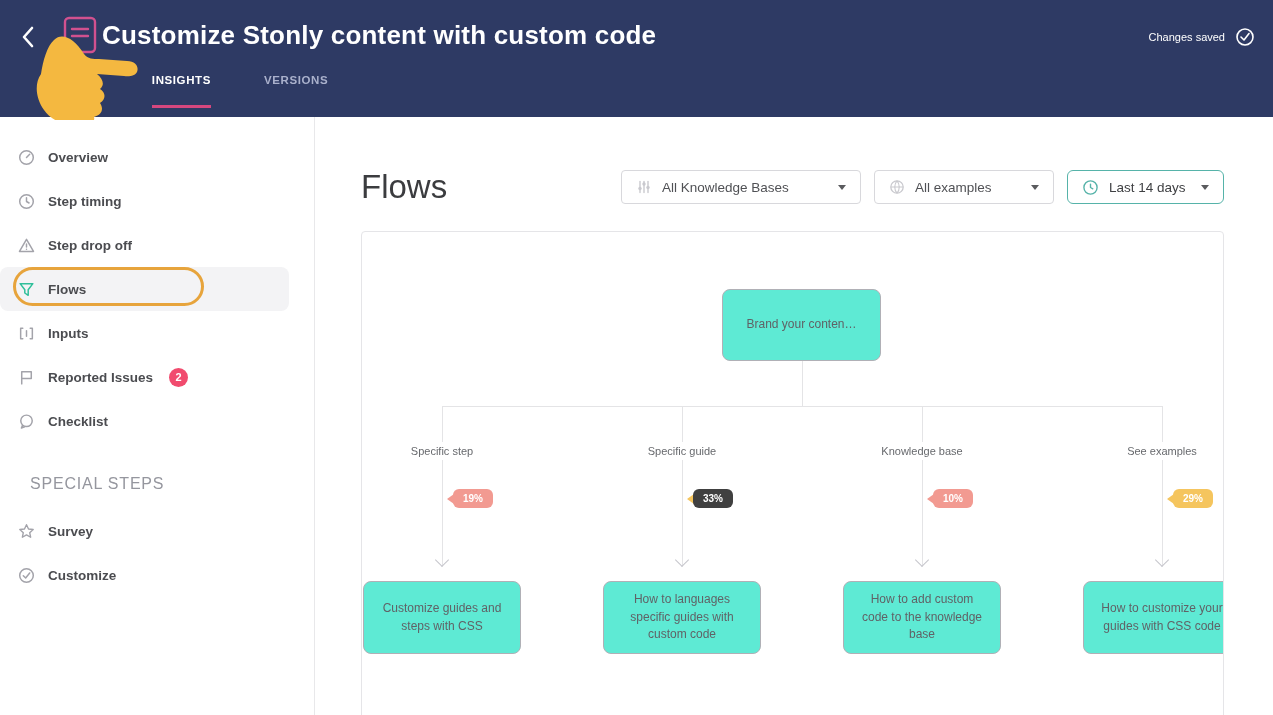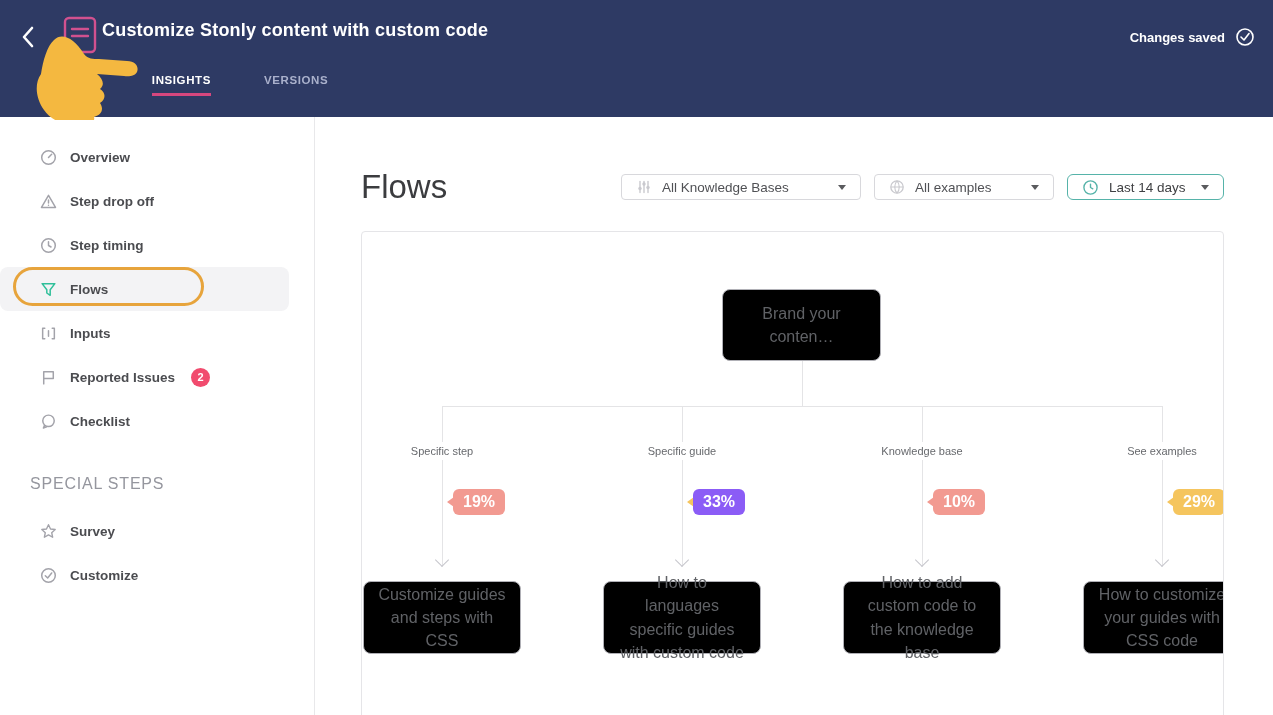--- a/index.html
+++ b/index.html
@@ -4,78 +4,78 @@
 <style>
   * { box-sizing: border-box; margin: 0; padding: 0; }
   html,body { width:1273px; height:715px; overflow:hidden; background:#fff;
     font-family:"Liberation Sans", sans-serif; }
 
   
   .header { position:relative; width:100%; height:117px; background:#2e3a64; }
   .back-btn { position:absolute; left:21px; top:25px; cursor:pointer; }
   .doc-icon { position:absolute; left:63px; top:16px; }
   .page-title { position:absolute; left:102px; top:20px; color:#fff;
-    font-size:18px; font-weight:600; letter-spacing:.2px; white-space:nowrap; }
+    font-size:26px; font-weight:600; letter-spacing:.2px; white-space:nowrap; }
   .tabs { position:absolute; left:0; top:74px; display:flex; gap:53px; padding-left:52px; }
   .tab { color:#aab1cc; font-size:11.5px; font-weight:700; letter-spacing:.6px;
-    padding-bottom:7px; cursor:pointer; }
+    padding-bottom:19px; cursor:pointer; }
   .tab.active { color:#fff; border-bottom:3px solid #d6477e; }
   .save-status { position:absolute; right:18px; top:27px; display:flex;
     align-items:center; gap:10px; }
-  .save-status span { color:#fff; font-size:13px; font-weight:700;text-align:right; }
+  .save-status span { color:#fff; font-size:11px; font-weight:400;text-align:right; }
   .hand { position:absolute; left:34px; top:32px; z-index:6; pointer-events:none; }
 
   
   .sidebar { position:absolute; left:0; top:117px; bottom:0; width:315px;
     background:#fff; border-right:1px solid #e8e8ea; padding-top:18px; }
   .side-item { position:relative; z-index:1; height:44px; display:flex;
-    align-items:center; gap:13px; padding-left:40px; font-size:13.5px;
+    align-items:center; gap:13px; padding-left:18px; font-size:13.5px;
     font-weight:600; color:#4b4c50; cursor:pointer;text-align:center; }
   .side-item.active { background:#f3f3f5; border-radius:8px; margin-right:25px; }
   .count-badge { width:19px; height:19px; border-radius:50%; background:#f14b6e;
     color:#fff; font-size:11px; font-weight:700; display:flex; align-items:center;
     justify-content:center; margin-left:3px; }
   .section-label { margin:32px 0 16px 30px; font-size:16px; color:#95969e;
     letter-spacing:.8px; font-weight:400; }
   .focus-ring { position:absolute; left:13px; top:150px; width:191px; height:39px;
     border:3px solid #e7a43c; border-radius:21px; z-index:3; pointer-events:none; }
 
   
   .main { position:absolute; left:315px; top:117px; right:0; bottom:0; background:#fff; }
   .toolbar { display:flex; align-items:center; margin:51px 49px 0 46px; }
   .main-title { font-size:33px; font-weight:400; color:#3b3c3f; }
   .filters { margin-left:auto; display:flex; gap:13px; }
-  .dropdown { height:26px; border:1px solid #d8d8dc; border-radius:4px;
+  .dropdown { height:34px; border:1px solid #d8d8dc; border-radius:4px;
     background:#fff; display:flex; align-items:center; gap:10px; padding:0 14px;
     font-size:13.5px; color:#505155; cursor:pointer; }
   .dd-kb { width:240px; } .dd-lang { width:180px; }
   .dd-date { width:157px; border:1px solid #56b3a9; border-radius:6px; color:#3f4043;text-align:right; }
   .caret { margin-left:auto; width:0; height:0; border-left:4px solid transparent;
     border-right:4px solid transparent; border-top:5px solid #5a5b5e; }
 
   
   .flow-card { position:relative; margin:25px 49px 0 46px; height:540px;
     border:1px solid #e5e5e8; border-radius:4px; background:#fff; overflow:hidden; }
   .flow-node { position:absolute; border:1px solid #b0b0b6; border-radius:8px;
-    background:#000000; display:flex; align-items:center; justify-content:center;
-    text-align:center; font-size:16px; color:#606266; line-height:1.45;
+    background:#5eead4; display:flex; align-items:center; justify-content:center;
+    text-align:center; font-size:12px; color:#606266; line-height:1.45;
     padding:0 14px; cursor:pointer; }
   .root-node { left:360px; top:57px; width:159px; height:72px; }
   .line { position:absolute; background:#e4e4e6; }
   .root-vline { left:440px; top:129px; width:1px; height:45px; }
   .hline { left:80px; top:174px; width:721px; height:1px; }
   .branch { position:absolute; top:174px; width:0; }
   .b-line { position:absolute; left:0; top:0; width:1px; height:160px; background:#e4e4e6; }
   .b-label { position:absolute; top:36px; left:0; transform:translateX(-50%);
     white-space:nowrap; background:#fff; padding:3px 8px; font-size:11px; color:#67696d; }
   .b-badge { position:absolute; top:83px; left:0; display:flex; align-items:center; }
   .badge-tail { width:0; height:0; border:5px solid transparent;
     border-right:7px solid #f29a91; margin-right:-1px; }
   .badge-pill { padding:4px 10px; border-radius:6px; background:#f29a91;
-    color:#fff; font-size:16px; font-weight:700; }
+    color:#fff; font-size:10px; font-weight:700; }
   .b-arrow { position:absolute; top:149px; left:-5px; width:10px; height:10px;
     border-right:1.5px solid #c6c6cc; border-bottom:1.5px solid #c6c6cc;
     transform:rotate(45deg); }
   .b-box { position:absolute; top:175px; left:-79px; width:158px; height:73px; }
 </style>
 </head>
 <body>
 
 <div class="header">
   <span class="back-btn">
@@ -129,32 +129,32 @@
 <div class="sidebar">
   <div class="side-item">
     <svg width="17" height="17" viewBox="0 0 16 16">
       <circle cx="8" cy="8" r="6.4" fill="none" stroke="#a3a3aa" stroke-width="1.4"></circle>
       <path d="M8 8 L11 5" fill="none" stroke="#a3a3aa" stroke-width="1.4" stroke-linecap="round"></path>
     </svg>
     <span>Overview</span>
   </div>
   <div class="side-item">
     <svg width="17" height="17" viewBox="0 0 16 16">
+      <circle cx="8" cy="8" r="6.4" fill="none" stroke="#a3a3aa" stroke-width="1.4"></circle>
+      <path d="M8 4.5 V8 L10.4 9.4" fill="none" stroke="#a3a3aa" stroke-width="1.4" stroke-linecap="round" stroke-linejoin="round"></path>
+    </svg>
+    <span>Step timing</span>
+  </div>
+  <div class="side-item">
+    <svg width="17" height="17" viewBox="0 0 16 16">
       <path d="M8 2.2 L14.6 13.6 H1.4 Z" fill="none" stroke="#a3a3aa" stroke-width="1.4" stroke-linejoin="round"></path>
       <line x1="8" y1="6.5" x2="8" y2="9.5" stroke="#a3a3aa" stroke-width="1.4" stroke-linecap="round"></line>
       <circle cx="8" cy="11.6" r=".7" fill="#a3a3aa"></circle>
     </svg>
     <span>Step drop off</span>
-  </div>
-  <div class="side-item">
-    <svg width="17" height="17" viewBox="0 0 16 16">
-      <circle cx="8" cy="8" r="6.4" fill="none" stroke="#a3a3aa" stroke-width="1.4"></circle>
-      <path d="M8 4.5 V8 L10.4 9.4" fill="none" stroke="#a3a3aa" stroke-width="1.4" stroke-linecap="round" stroke-linejoin="round"></path>
-    </svg>
-    <span>Step timing</span>
   </div>
   <div class="side-item active">
     <svg width="17" height="17" viewBox="0 0 16 16">
       <path d="M2 2.5 H14 L9.6 8.3 V13.5 L6.4 11.3 V8.3 Z" fill="none" stroke="#2fbf9a" stroke-width="1.4" stroke-linejoin="round"></path>
     </svg>
     <span>Flows</span>
   </div>
   <div class="side-item">
     <svg width="17" height="17" viewBox="0 0 16 16">
       <path d="M4.5 3 H2.5 V13 H4.5 M11.5 3 H13.5 V13 H11.5" fill="none" stroke="#a3a3aa" stroke-width="1.4" stroke-linecap="round" stroke-linejoin="round"></path>
@@ -247,21 +247,21 @@
       </div>
       <div class="b-arrow"></div>
       <div class="flow-node b-box">Customize guides and steps with CSS</div>
     </div>
 
     <div class="branch" style="left:320px">
       <div class="b-line"></div>
       <div class="b-label">Specific guide</div>
       <div class="b-badge">
         <span class="badge-tail" style="border-right-color: rgb(245, 197, 94);"></span>
-        <span class="badge-pill" style="background: #8b5cf6;">33%</span>
+        <span class="badge-pill" style="background: #404040;">33%</span>
       </div>
       <div class="b-arrow"></div>
       <div class="flow-node b-box">How to languages specific guides with custom code</div>
     </div>
 
     <div class="branch" style="left:560px">
       <div class="b-line"></div>
       <div class="b-label">Knowledge base</div>
       <div class="b-badge">
         <span class="badge-tail" style="border-right-color: rgb(242, 154, 145);"></span>

